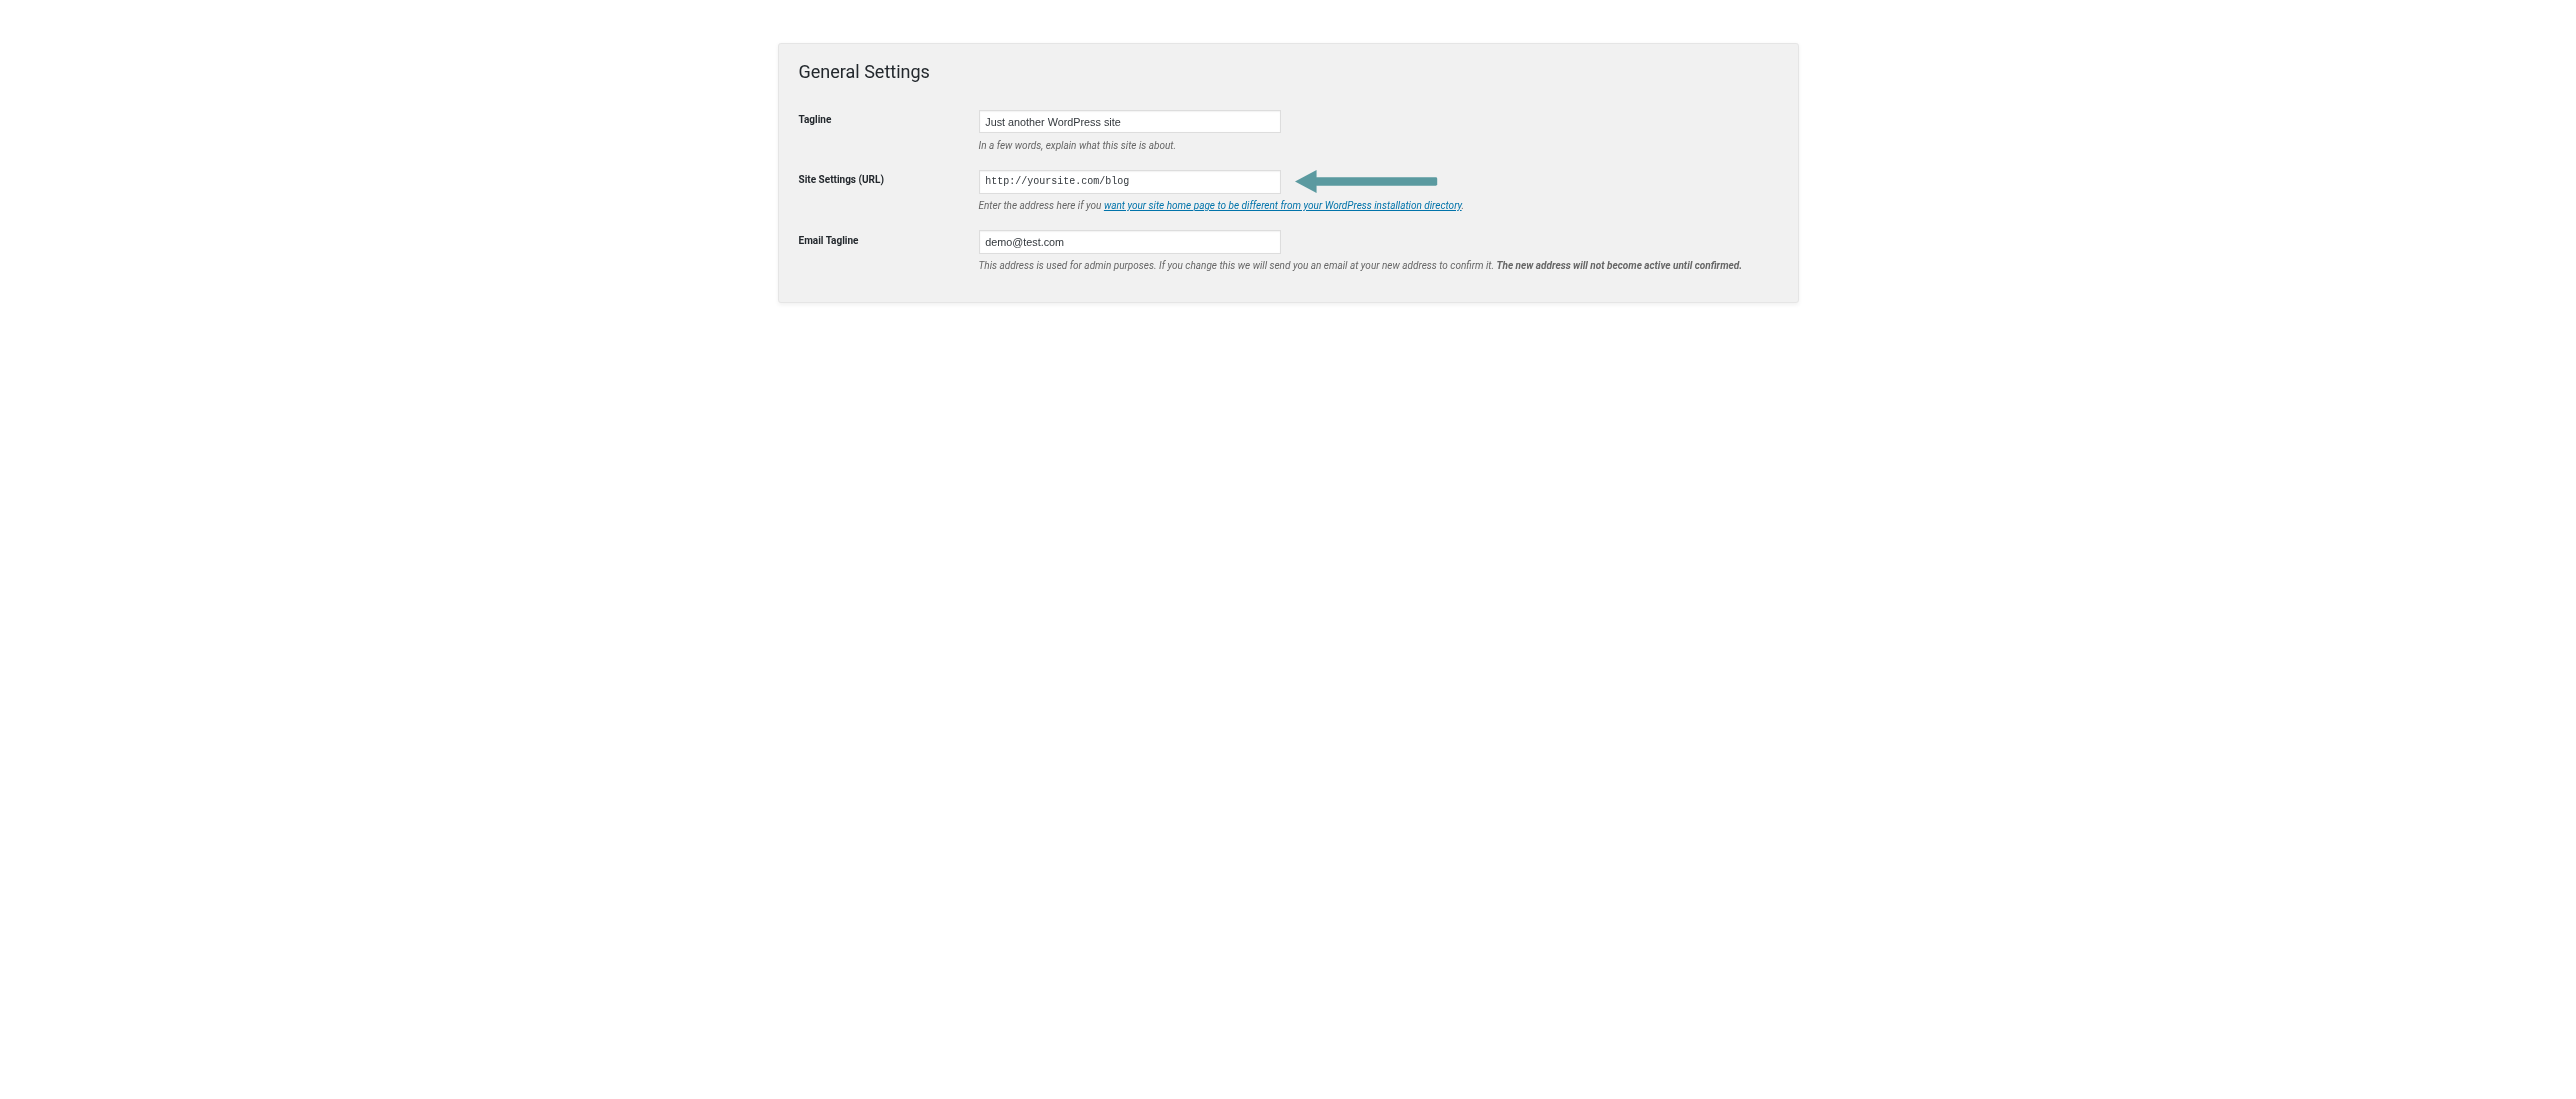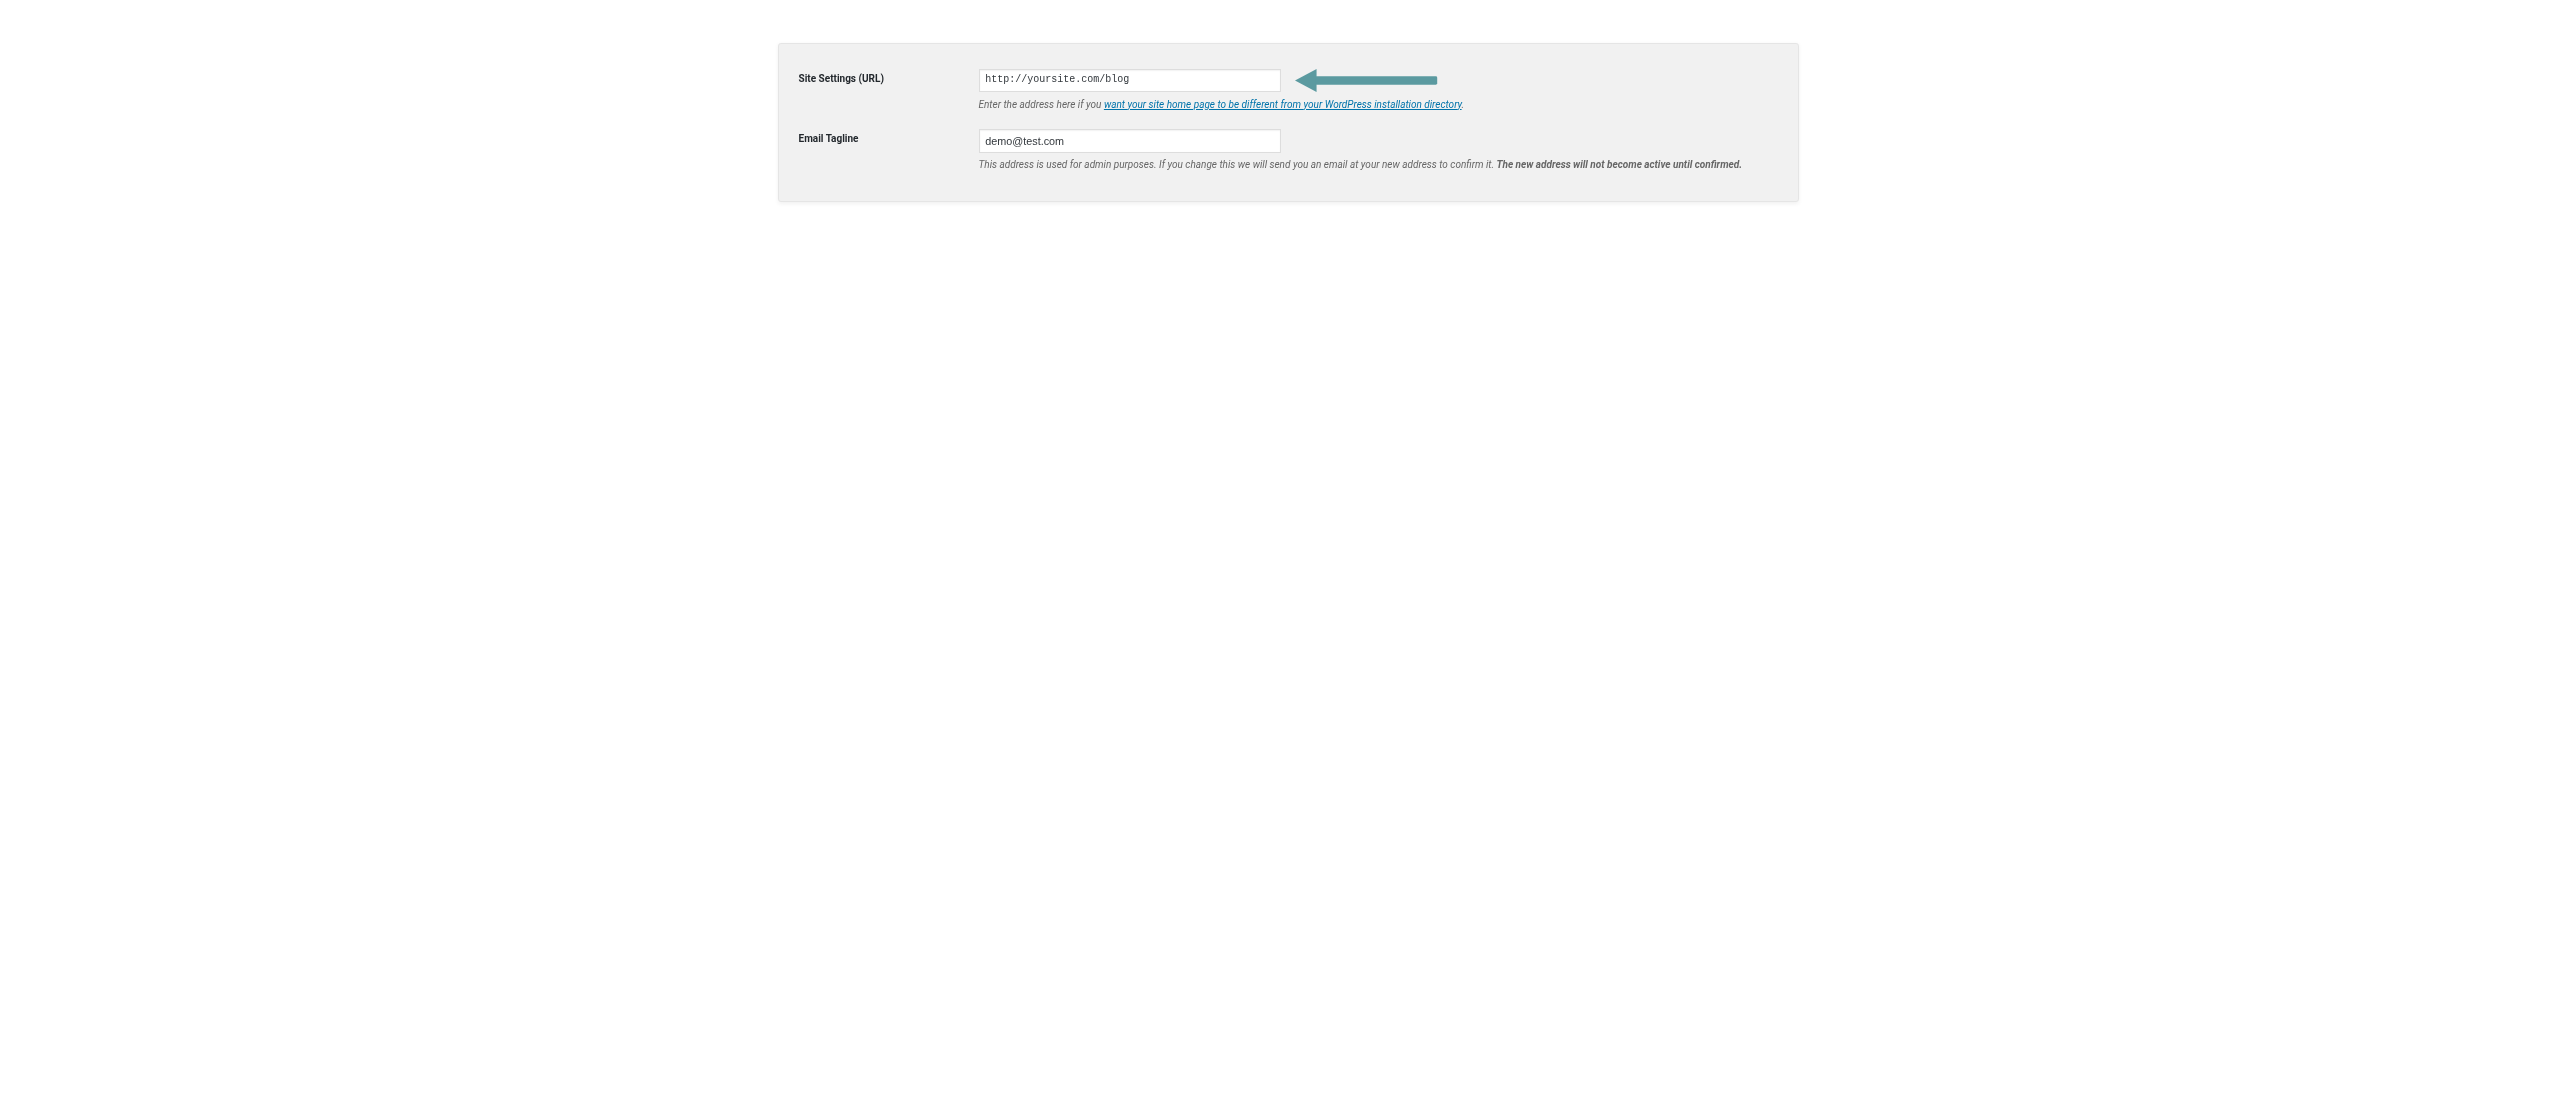--- a/index.html
+++ b/index.html
@@ -79,25 +79,33 @@
       top: 5.8px;
       width: 158px;
       height: 29px;
       pointer-events: none;
     }
   </style>
 </head>
 <body>
 
 <div class="panel">
+  <h1>General Settings</h1>
 
   <table class="form-table">
 
     <tbody>
 
+    <tr>
+      <th>Tagline</th>
+      <td>
+        <input type="text" class="regular-text" value="Just another WordPress site" style="">
+        <p class="description">In a few words, explain what this site is about.</p>
+      </td>
+    </tr>
 
 
     <tr>
       <th>Site Settings (URL)</th>
       <td>
         <input type="text" class="regular-text code-font" value="http://yoursite.com/blog" style="">
         <svg class="arrow-annot" viewBox="0 0 220 40">
           <g fill="#5b9aa0">
             <polygon points="0,20 30,4 30,14 30,26 30,36"></polygon>
             <rect x="28" y="14" width="170" height="12" rx="2"></rect>

